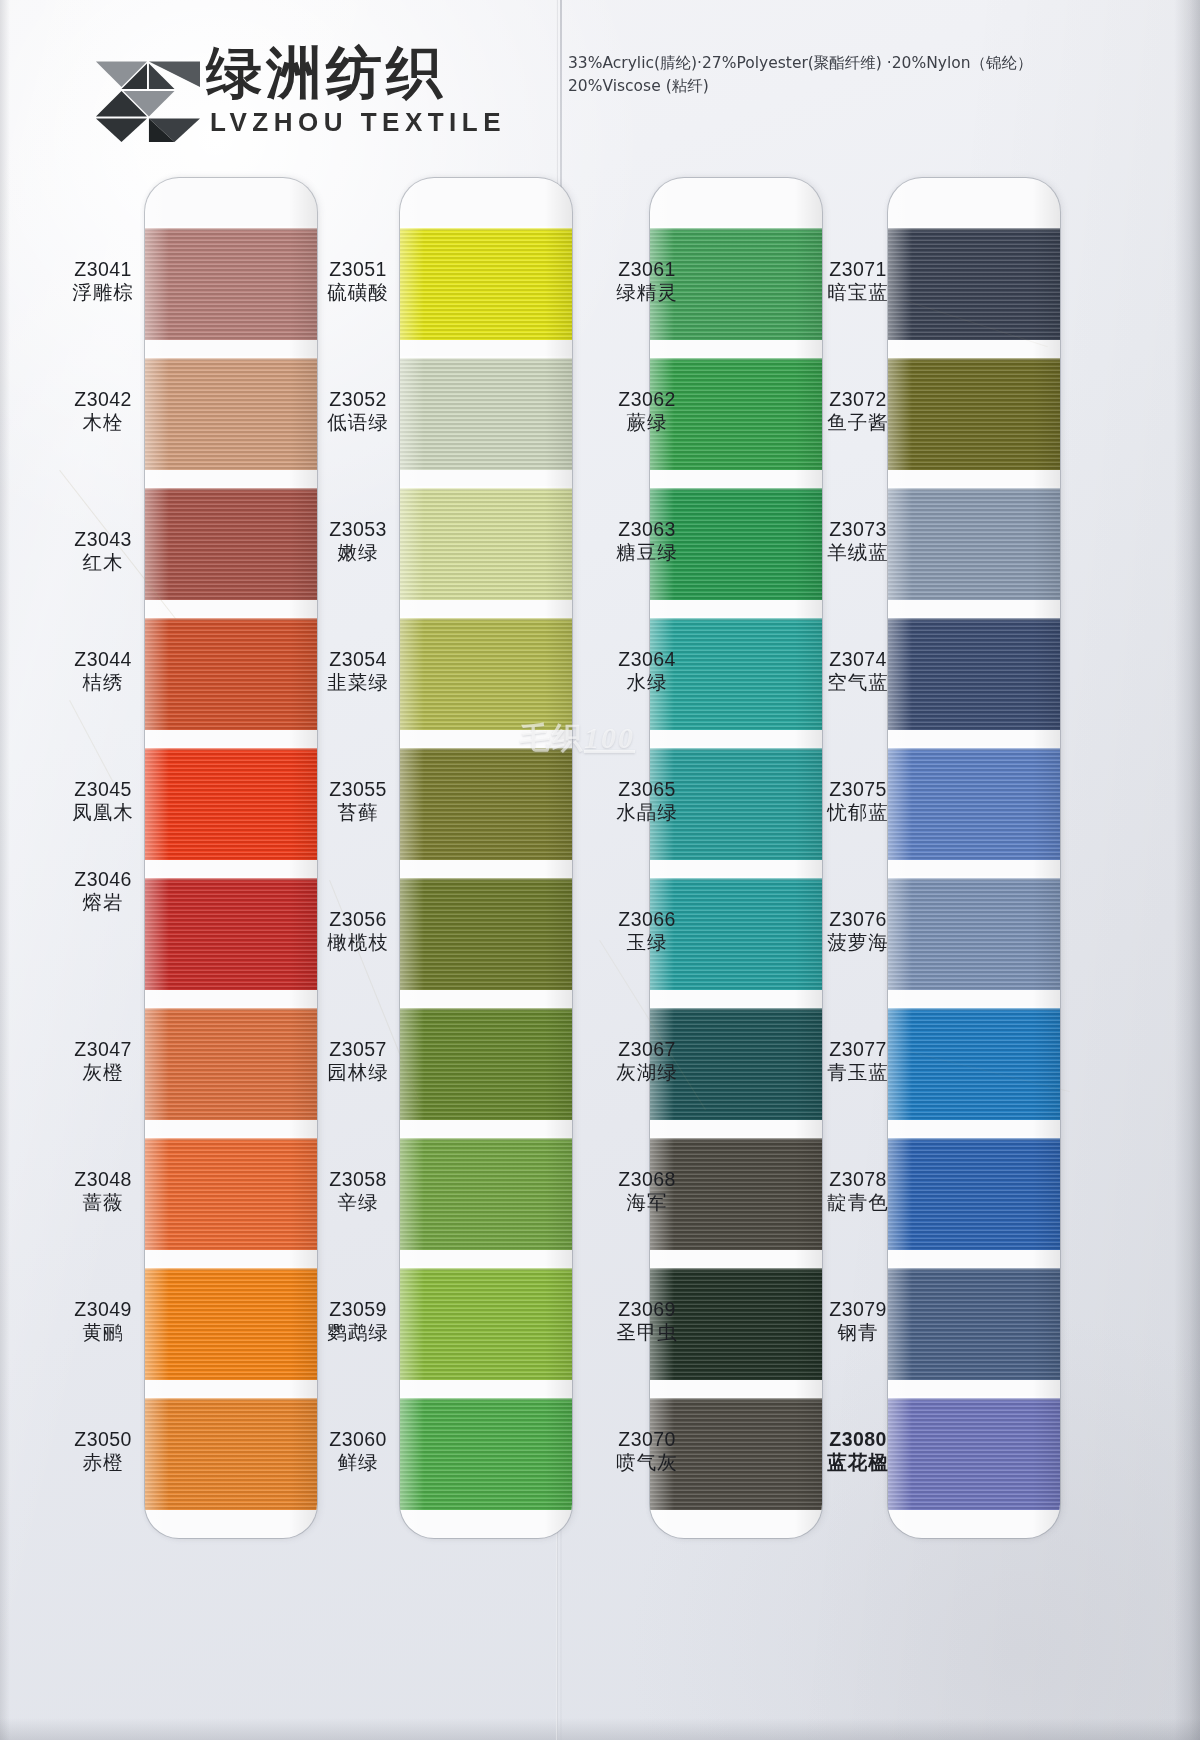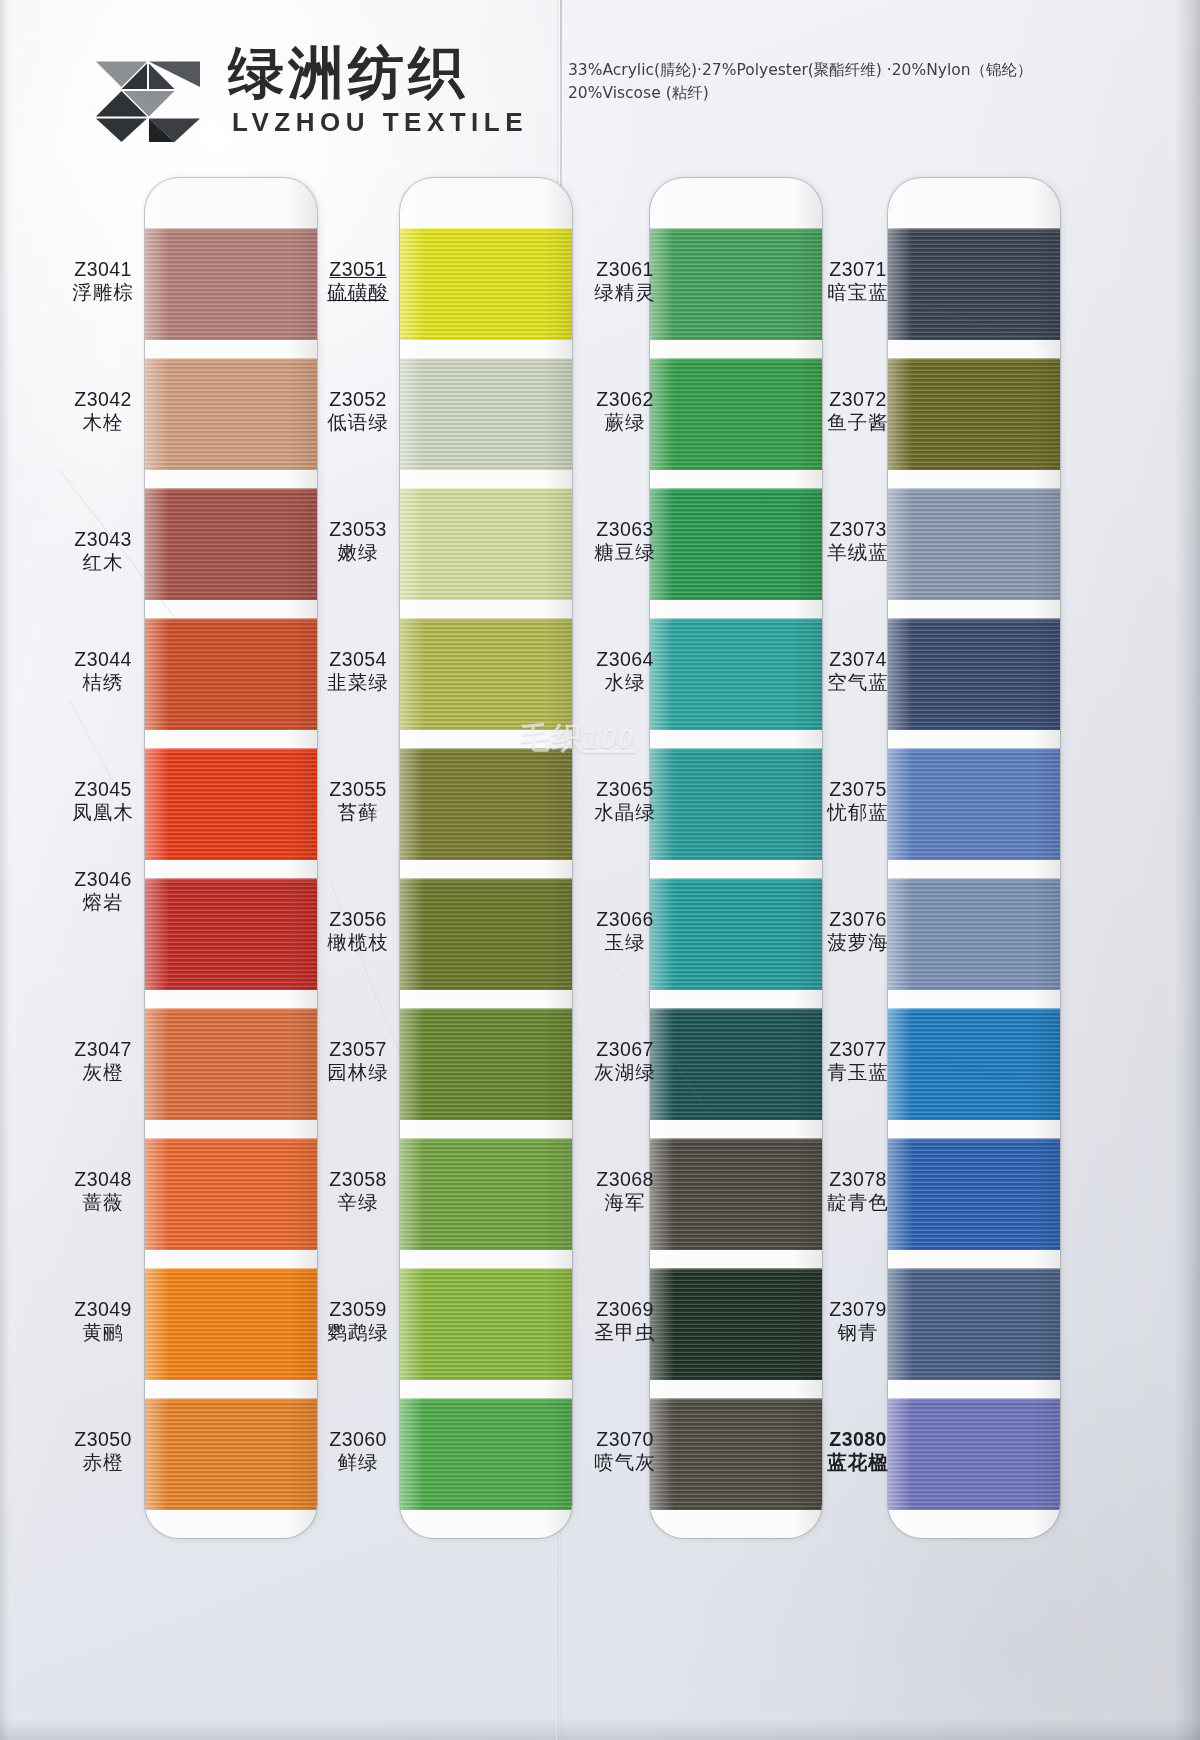--- a/index.html
+++ b/index.html
@@ -44,21 +44,21 @@
 
   
   .seam { position:absolute; top:0; height:100%; width:2px;
           background:linear-gradient(90deg, rgba(255,255,255,.55), rgba(160,163,172,.30)); }
 
   
   #header { position:absolute; left:0; top:0; width:100%; height:172px; }
 
   #logo-block{
     position:absolute; left:88px; top:38px;
-    display:flex; align-items:center; gap:22px;
+    display:flex; align-items:center; 
   }
   #logo-mark { width:118px; height:106px; display:block; }
   #logo-words { display:flex; flex-direction:column; }
   #brand-cn {
     font-size:56px; font-weight:bold; letter-spacing:4px;
     color:#2b2b2b; line-height:1.05;
     font-family:"DejaVu Sans","Liberation Sans",sans-serif;
   }
   #brand-en {
     font-size:26px; font-weight:bold; letter-spacing:5.5px;
@@ -72,21 +72,21 @@
     font-size:37px; font-weight:bold; color:#20232a;
     letter-spacing:0px; line-height:1.12;
     font-family:"DejaVu Sans","Liberation Sans",sans-serif;
     text-shadow:1px 1px 0 rgba(255,255,255,.7);
     white-space:nowrap;
   }
   .comp-line{
     font-size:15.5px; color:#3d4048; line-height:1.5;
     font-family:"DejaVu Sans","Liberation Sans",sans-serif;
   }
-  #comp-1 { margin-top:11px; }
+  #comp-1 { margin-top:4px; }
 
   
   .head-divider{
     position:absolute; left:560px; top:0; width:2px; height:1740px;
     background:linear-gradient(180deg, rgba(165,168,178,.55) 0%, rgba(180,183,192,.25) 28%, rgba(180,183,192,.10) 100%);
   }
 
   
   #grid {
     position:absolute; left:0; top:172px; width:100%; height:1568px;
@@ -266,21 +266,21 @@
         <div class="swatch" title="Z3055 苔藓" style="top: 570px; height: 112px; background: rgb(123, 125, 49);"></div>
         <div class="swatch" title="Z3056 橄榄枝" style="top: 700px; height: 112px; background: rgb(110, 122, 44);"></div>
         <div class="swatch" title="Z3057 园林绿" style="top: 830px; height: 112px; background: rgb(104, 135, 47);"></div>
         <div class="swatch" title="Z3058 辛绿" style="top: 960px; height: 112px; background: rgb(116, 165, 68);"></div>
         <div class="swatch" title="Z3059 鹦鹉绿" style="top: 1090px; height: 112px; background: rgb(140, 188, 62);"></div>
         <div class="swatch" title="Z3060 鲜绿" style="top: 1220px; height: 112px; background: rgb(79, 173, 75);"></div>
       </div>
       <div class="strip-gloss"></div>
     </div>
     <div class="col-labels" style="left: 312px;">
-      <div class="label" style="top: 86px; text-decoration: underline;">
+      <div class="label" style="top: 86px;">
         <span class="code">Z3051</span>
         <span class="name">硫磺酸</span>
       </div>
       <div class="label" style="top: 216px;">
         <span class="code">Z3052</span>
         <span class="name">低语绿</span>
       </div>
       <div class="label" style="top: 346px;">
         <span class="code">Z3053</span>
         <span class="name">嫩绿</span>
@@ -322,21 +322,21 @@
         <div class="swatch" title="Z3064 水绿" style="top: 440px; height: 112px; background: rgb(42, 167, 158);"></div>
         <div class="swatch" title="Z3065 水晶绿" style="top: 570px; height: 112px; background: rgb(42, 159, 156);"></div>
         <div class="swatch" title="Z3066 玉绿" style="top: 700px; height: 112px; background: rgb(39, 160, 160);"></div>
         <div class="swatch" title="Z3067 灰湖绿" style="top: 830px; height: 112px; background: rgb(31, 85, 88);"></div>
         <div class="swatch" title="Z3068 海军" style="top: 960px; height: 112px; background: rgb(77, 74, 66);"></div>
         <div class="swatch" title="Z3069 圣甲虫" style="top: 1090px; height: 112px; background: rgb(34, 51, 39);"></div>
         <div class="swatch" title="Z3070 喷气灰" style="top: 1220px; height: 112px; background: rgb(79, 76, 69);"></div>
       </div>
       <div class="strip-gloss"></div>
     </div>
-    <div class="col-labels" style="left: 579px;">
+    <div class="col-labels" style="left: 601px;">
       <div class="label" style="top: 86px;">
         <span class="code">Z3061</span>
         <span class="name">绿精灵</span>
       </div>
       <div class="label" style="top: 216px;">
         <span class="code">Z3062</span>
         <span class="name">蕨绿</span>
       </div>
       <div class="label" style="top: 346px;">
         <span class="code">Z3063</span>

